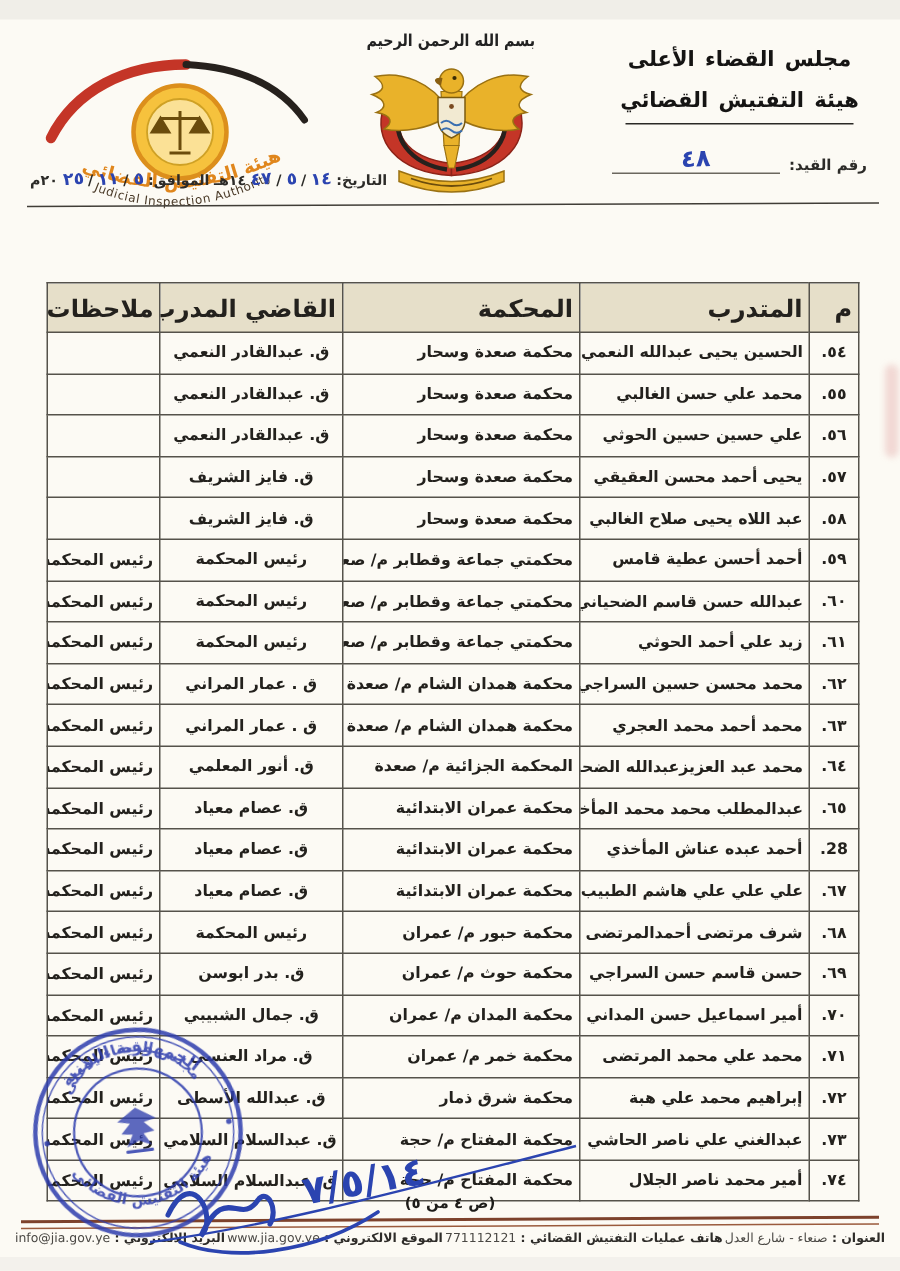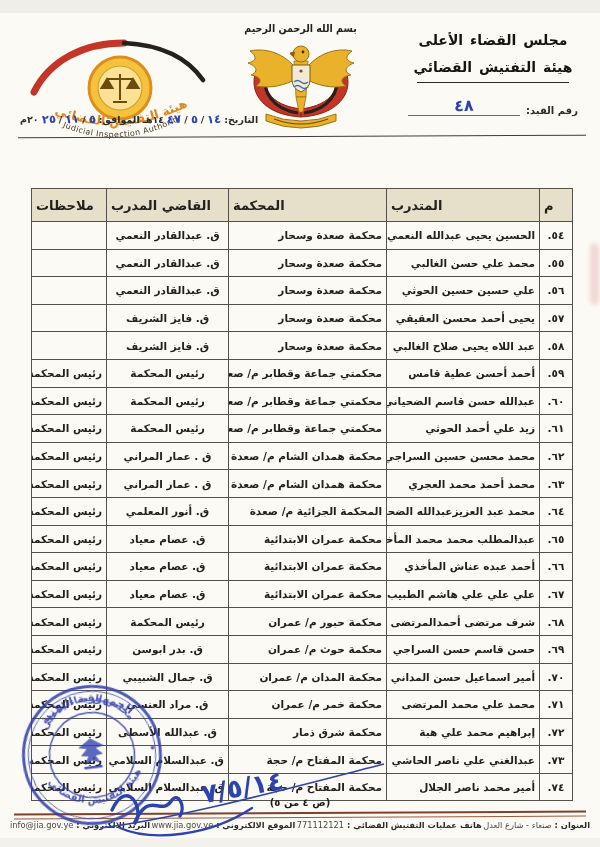--- a/index.html
+++ b/index.html
@@ -32,21 +32,21 @@
              gap:3px;font-size:9.5px;color:#2c2b28;font-weight:bold;}
   .hand{color:var(--hand-blue);font-size:11.5px;font-weight:bold;transform:rotate(-4deg);display:inline-block;}
   .hrule{position:absolute;left:18px;top:136px;width:568px;border-top:1.8px solid #403d37;
          transform:rotate(-0.25deg);}
 
   
   table.main{position:absolute;left:31px;top:188px;width:541px;border-collapse:collapse;
              direction:rtl;table-layout:fixed;}
   table.main th,table.main td{border:1px solid var(--border);overflow:hidden;white-space:nowrap;
              font-size:10.5px;font-weight:bold;color:#23211d;padding:0 4px;}
-  table.main th{height:32px;background:var(--tan);font-size:13px;text-align:left;}
+  table.main th{height:32px;background:var(--tan);font-size:16px;text-align:right;}
   table.main td{height:26.6px;background:transparent;}
   td.c-no{background:var(--tan);text-align:center;font-size:10px;margin-top:44px;}
   td.c-trainee{text-align:right;padding-right:7px;}
   td.c-court{text-align:right;}
   td.c-judge{text-align:center;}
   td.c-notes{text-align:center;}
 
   
   .stamp{position:absolute;left:18px;top:681px;width:148px;height:148px;opacity:.85;
          transform:rotate(-7deg);filter:blur(.3px);z-index:5;}
@@ -257,21 +257,21 @@
 
         <tr>
           <td class="c-no">٦٥.</td>
           <td class="c-trainee">عبدالمطلب محمد محمد المأخذي</td>
           <td class="c-court">محكمة عمران الابتدائية</td>
           <td class="c-judge">ق. عصام معياد</td>
           <td class="c-notes">رئيس المحكمة</td>
         </tr>
 
         <tr>
-          <td class="c-no">٦٦.</td>
+          <td class="c-no">28.</td>
           <td class="c-trainee">أحمد عبده عناش المأخذي</td>
           <td class="c-court">محكمة عمران الابتدائية</td>
           <td class="c-judge">ق. عصام معياد</td>
           <td class="c-notes">رئيس المحكمة</td>
         </tr>
 
         <tr>
           <td class="c-no">٦٧.</td>
           <td class="c-trainee">علي علي علي هاشم الطبيب</td>
           <td class="c-court">محكمة عمران الابتدائية</td>

